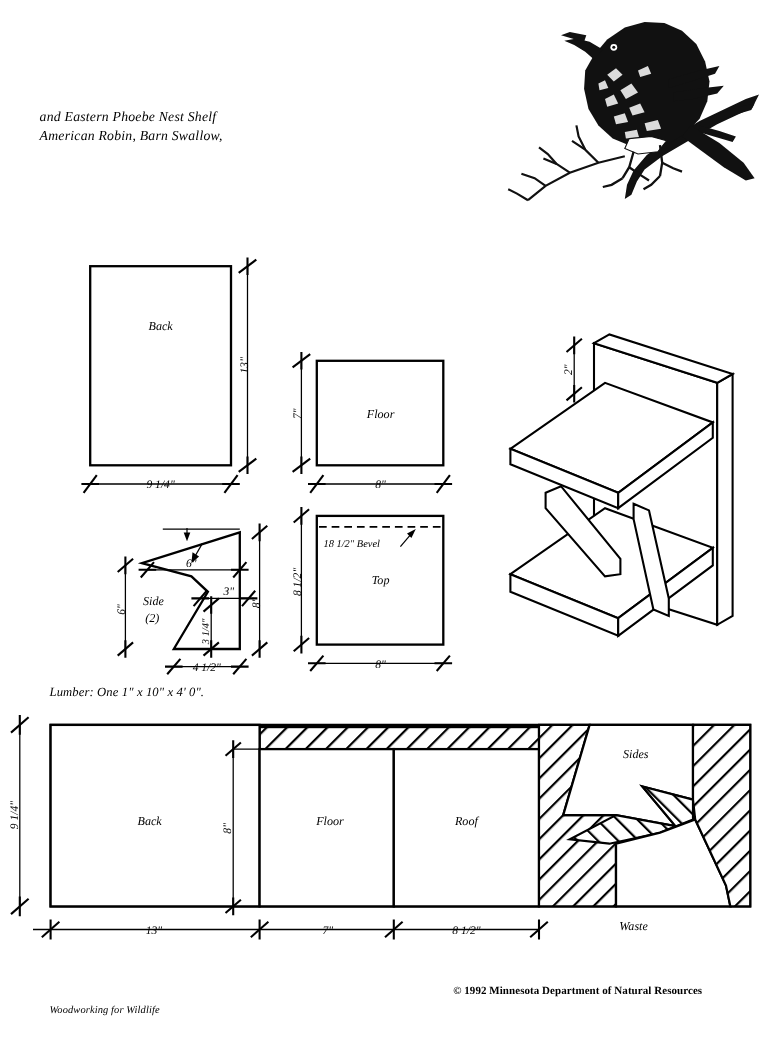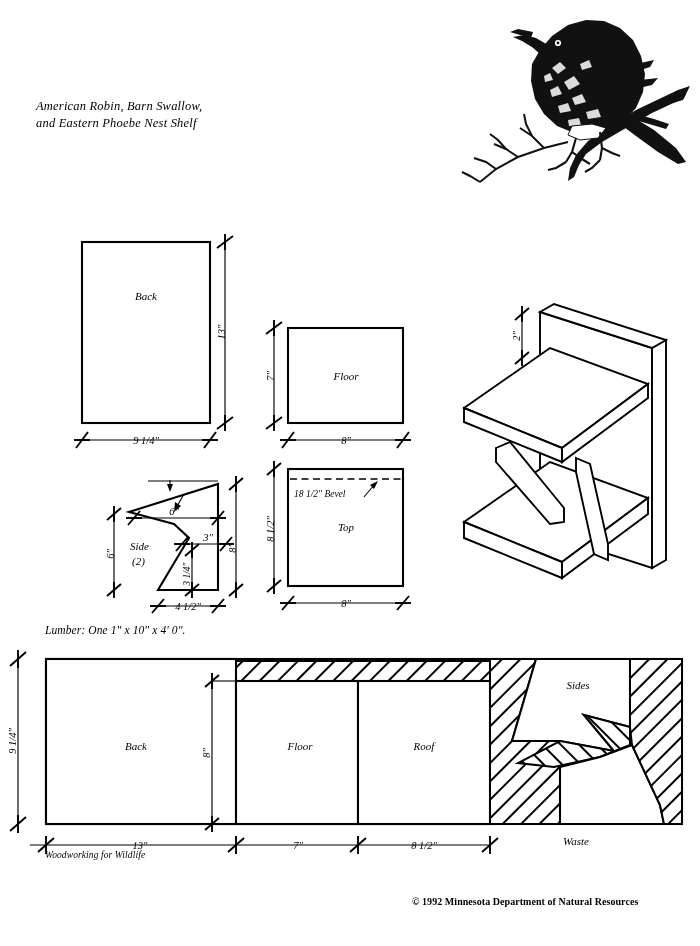--- a/index.html
+++ b/index.html
@@ -35,21 +35,21 @@
   }
   .lumber-note {
     left: 45px;
     top: 624px;
     font-style: italic;
     font-size: 11.5px;
     letter-spacing: .1px;
   }
   .footer-left {
     left: 45px;
-    top: 850px;
+    top: 914px;
     font-style: italic;
     font-size: 9.5px;
     letter-spacing: .1px;
   }
   .footer-right {
     left: 412px;
     top: 896px;
     font-size: 10px;
     font-weight: bold;
     letter-spacing: .05px;
@@ -98,22 +98,22 @@
     stroke-width: 1.9;
     stroke-linejoin: miter;
   }
 </style>
 </head>
 <body>
 
 <div id="sheet">
 
   <div class="abs title">
+    <div>and Eastern Phoebe Nest Shelf</div>
     <div>American Robin, Barn Swallow,</div>
-    <div>and Eastern Phoebe Nest Shelf</div>
   </div>
 
   <svg class="abs" style="left:440px; top:2px;" width="255" height="190" viewBox="0 0 255 190">
     <g fill="#111111" stroke="none">
 
       <path d="M238 88 L250 84 L244 96 L212 111 L186 126 L162 140 L146 152 L139 163
                L134 175 L128 179 L130 166 L136 153 L148 139 L168 125 L196 108 Z"></path>
 
       <path d="M207 104 L232 95 L246 92 L243 98 L226 103 L208 110 Z"></path>
       <path d="M196 112 L214 117 L229 122 L226 127 L209 122 L195 118 Z"></path>

